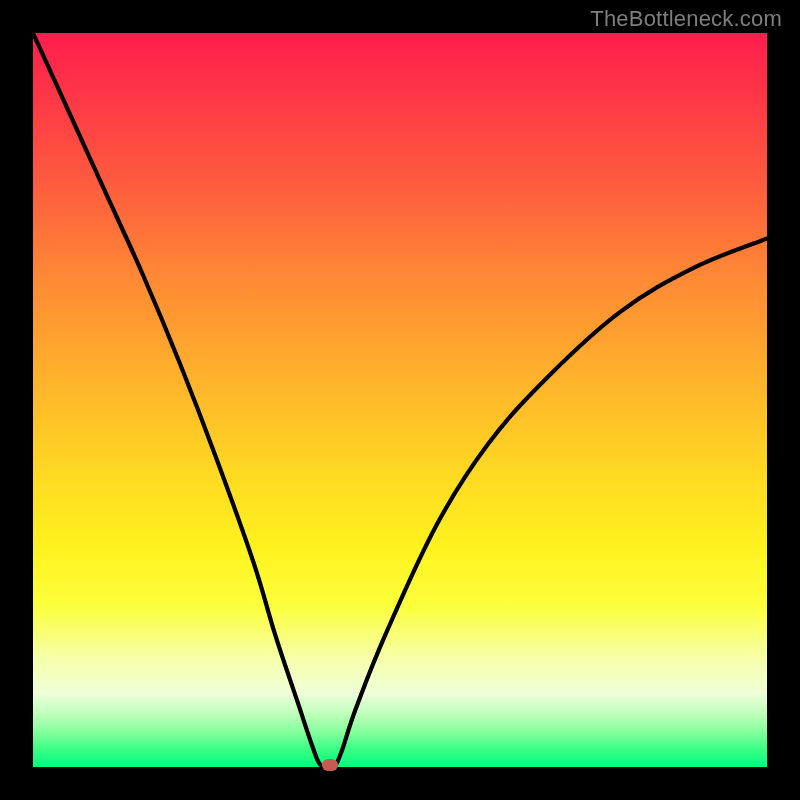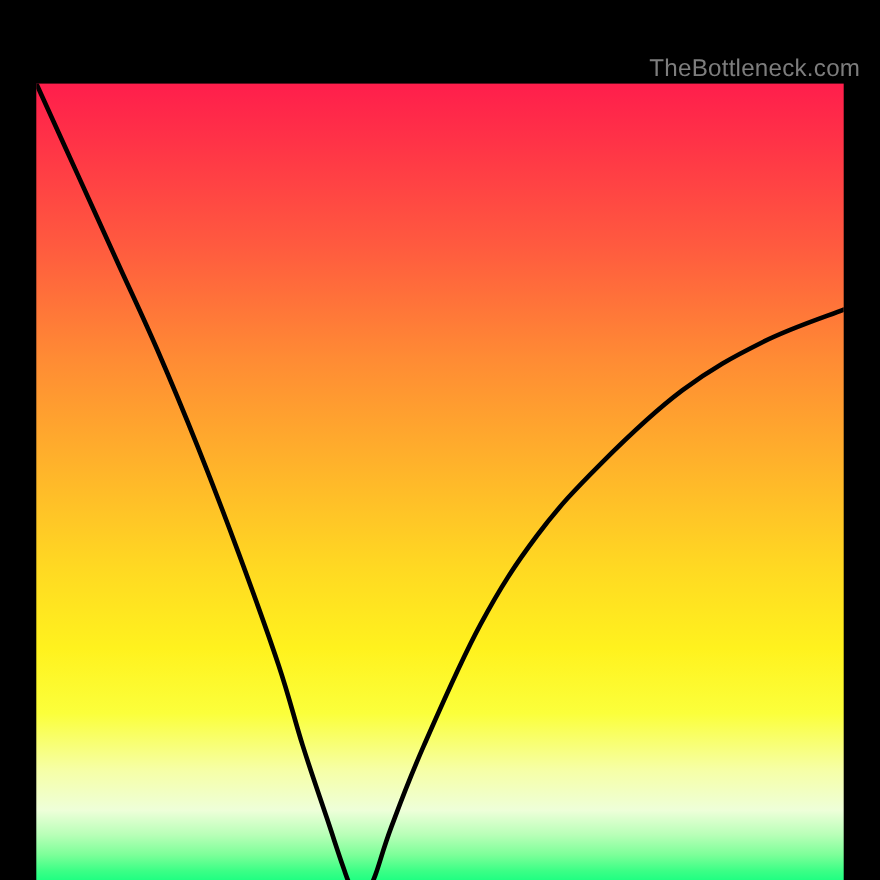--- a/index.html
+++ b/index.html
@@ -11,21 +11,20 @@
     overflow: hidden;
     font-family: Arial, Helvetica, sans-serif;
   }
   .frame {
     position: absolute;
     left: 0;
     top: 0;
     width: 800px;
     height: 680px;
     background: #000;
-    margin-top: 43px;
   }
   .plot-area {
     position: absolute;
     left: 33px;
     top: 33px;
     width: 734px;
     height: 734px;
     
     background: linear-gradient(to bottom,
       #ff1e4c 0%,

